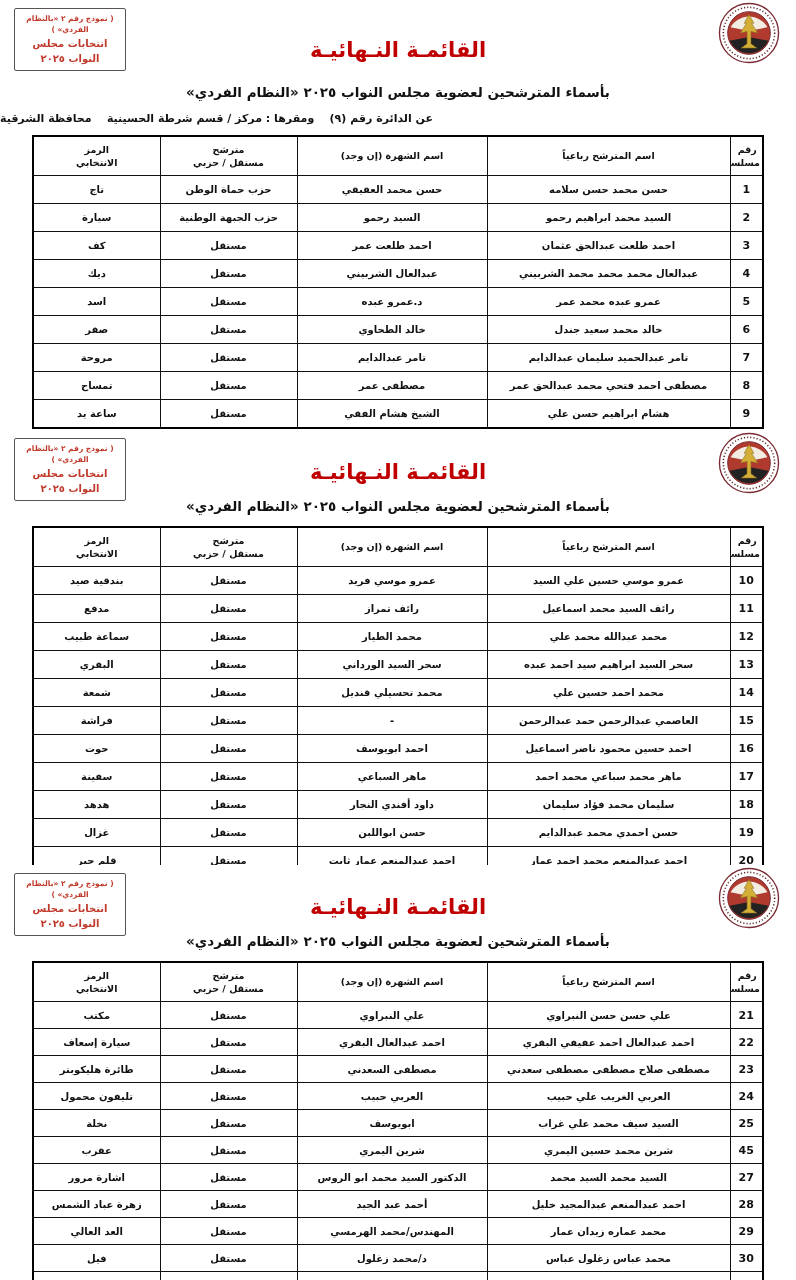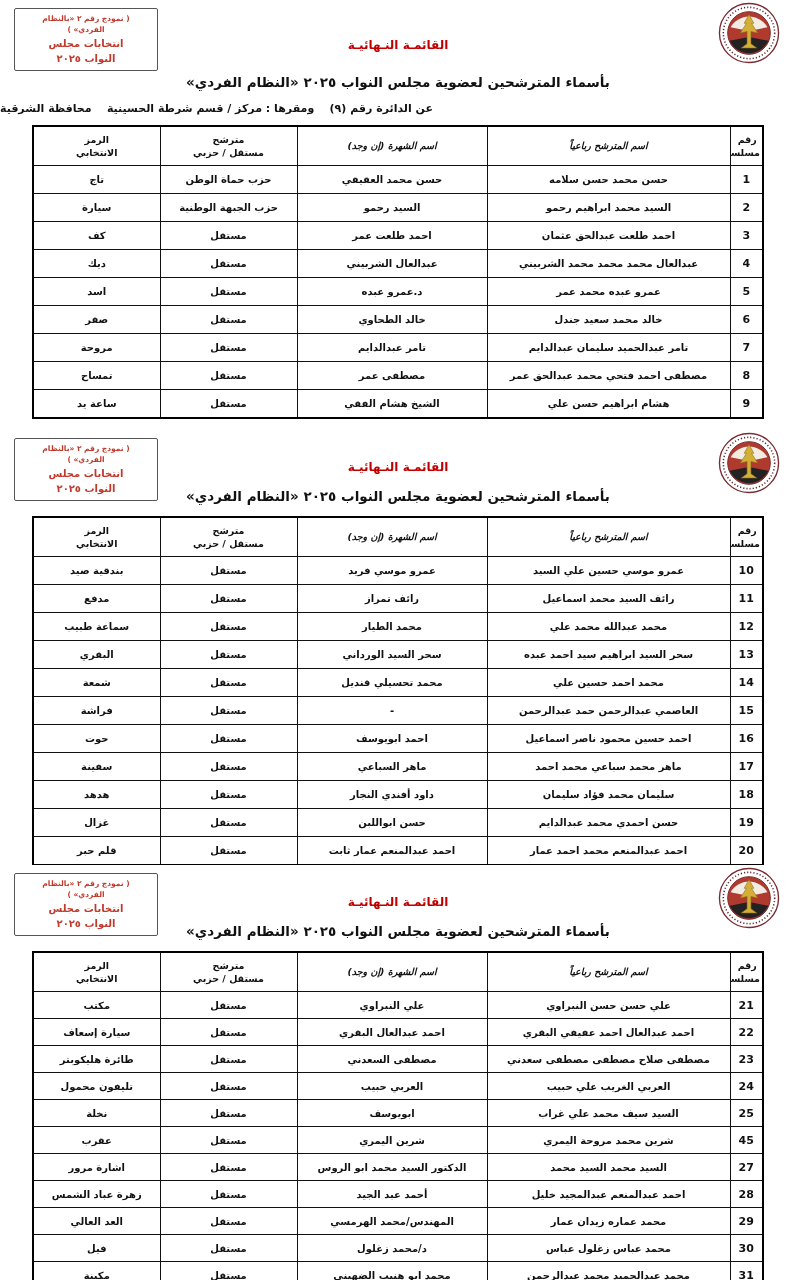--- a/index.html
+++ b/index.html
@@ -8,30 +8,30 @@
     font-family:"DejaVu Sans", sans-serif;direction:rtl;overflow:hidden;
   }
   .section{position:relative;overflow:hidden;}
   .section-1{height:430px;}
   .section-2{height:435px;}
   .section-3{height:415px;}
 
   .form-box{
     position:absolute;left:14px;top:8px;width:104px;
     border:1px solid #555;border-radius:2px;background:#fff;
-    padding:4px 19px;text-align:center;direction:rtl;
+    padding:4px 3px;text-align:center;direction:rtl;
   }
   .form-box .l1{color:#c0392b;font-size:7.5px;font-weight:bold;line-height:1.5;}
   .form-box .l2{color:#c0392b;font-size:10px;font-weight:bold;line-height:1.5;}
 
   .seal{position:absolute;right:16px;top:2px;width:62px;height:62px;}
 
   .title{
     margin:0;text-align:center;color:#c00000;
-    font-size:12px;font-weight:bold;letter-spacing:.5px;
+    font-size:21px;font-weight:bold;letter-spacing:.5px;
   }
   .section-1 .title{padding-top:38px;}
   .section-2 .title,.section-3 .title{padding-top:30px;}
 
   .subtitle{
     margin:12px;text-align:center;color:#111;font-size:13.5px;font-weight:bold;
   }
   .section-1 .subtitle{margin-top:22px;}
   .section-2 .subtitle,.section-3 .subtitle{margin-top:14px;}
 
@@ -52,21 +52,21 @@
     height:38px;font-size:9.5px;line-height:1.4;white-space:pre-line;
   }
   .roster td{height:27px;font-size:10px;}
   .section-3 .roster td{height:26px;}
   .col-serial{width:33px;}
   .col-name{width:243px;}
   .col-shohra{width:190px;}
   .col-party{width:137px;}
   .col-symbol{width:127px;}
   .roster td.cell-serial{font-size:11px;}
-  .roster thead th.h-italic{font-style:italic;text-align:center;}
+  .roster thead th.h-italic{text-align:center;}
 </style>
 </head>
 <body>
 
 <div class="page">
   <div id="sections-root">
   <section class="section section-1">
 
     <div class="form-box">
       <div class="l1">( نموذج رقم ٢ «بالنظام الفردي» )</div>
@@ -394,21 +394,21 @@
   <tr>
     <td class="cell-serial">25</td>
     <td>السيد سيف محمد علي غراب</td>
     <td>ابويوسف</td>
     <td>مستقل</td>
     <td>نخلة</td>
   </tr>
 
   <tr>
     <td class="cell-serial">45</td>
-    <td>شرين محمد مروحة اليمري</td>
+    <td>شرين محمد حسين اليمري</td>
     <td>شرين اليمري</td>
     <td>مستقل</td>
     <td>عقرب</td>
   </tr>
 
   <tr>
     <td class="cell-serial">27</td>
     <td>السيد محمد السيد محمد</td>
     <td>الدكتور السيد محمد ابو الروس</td>
     <td>مستقل</td>

